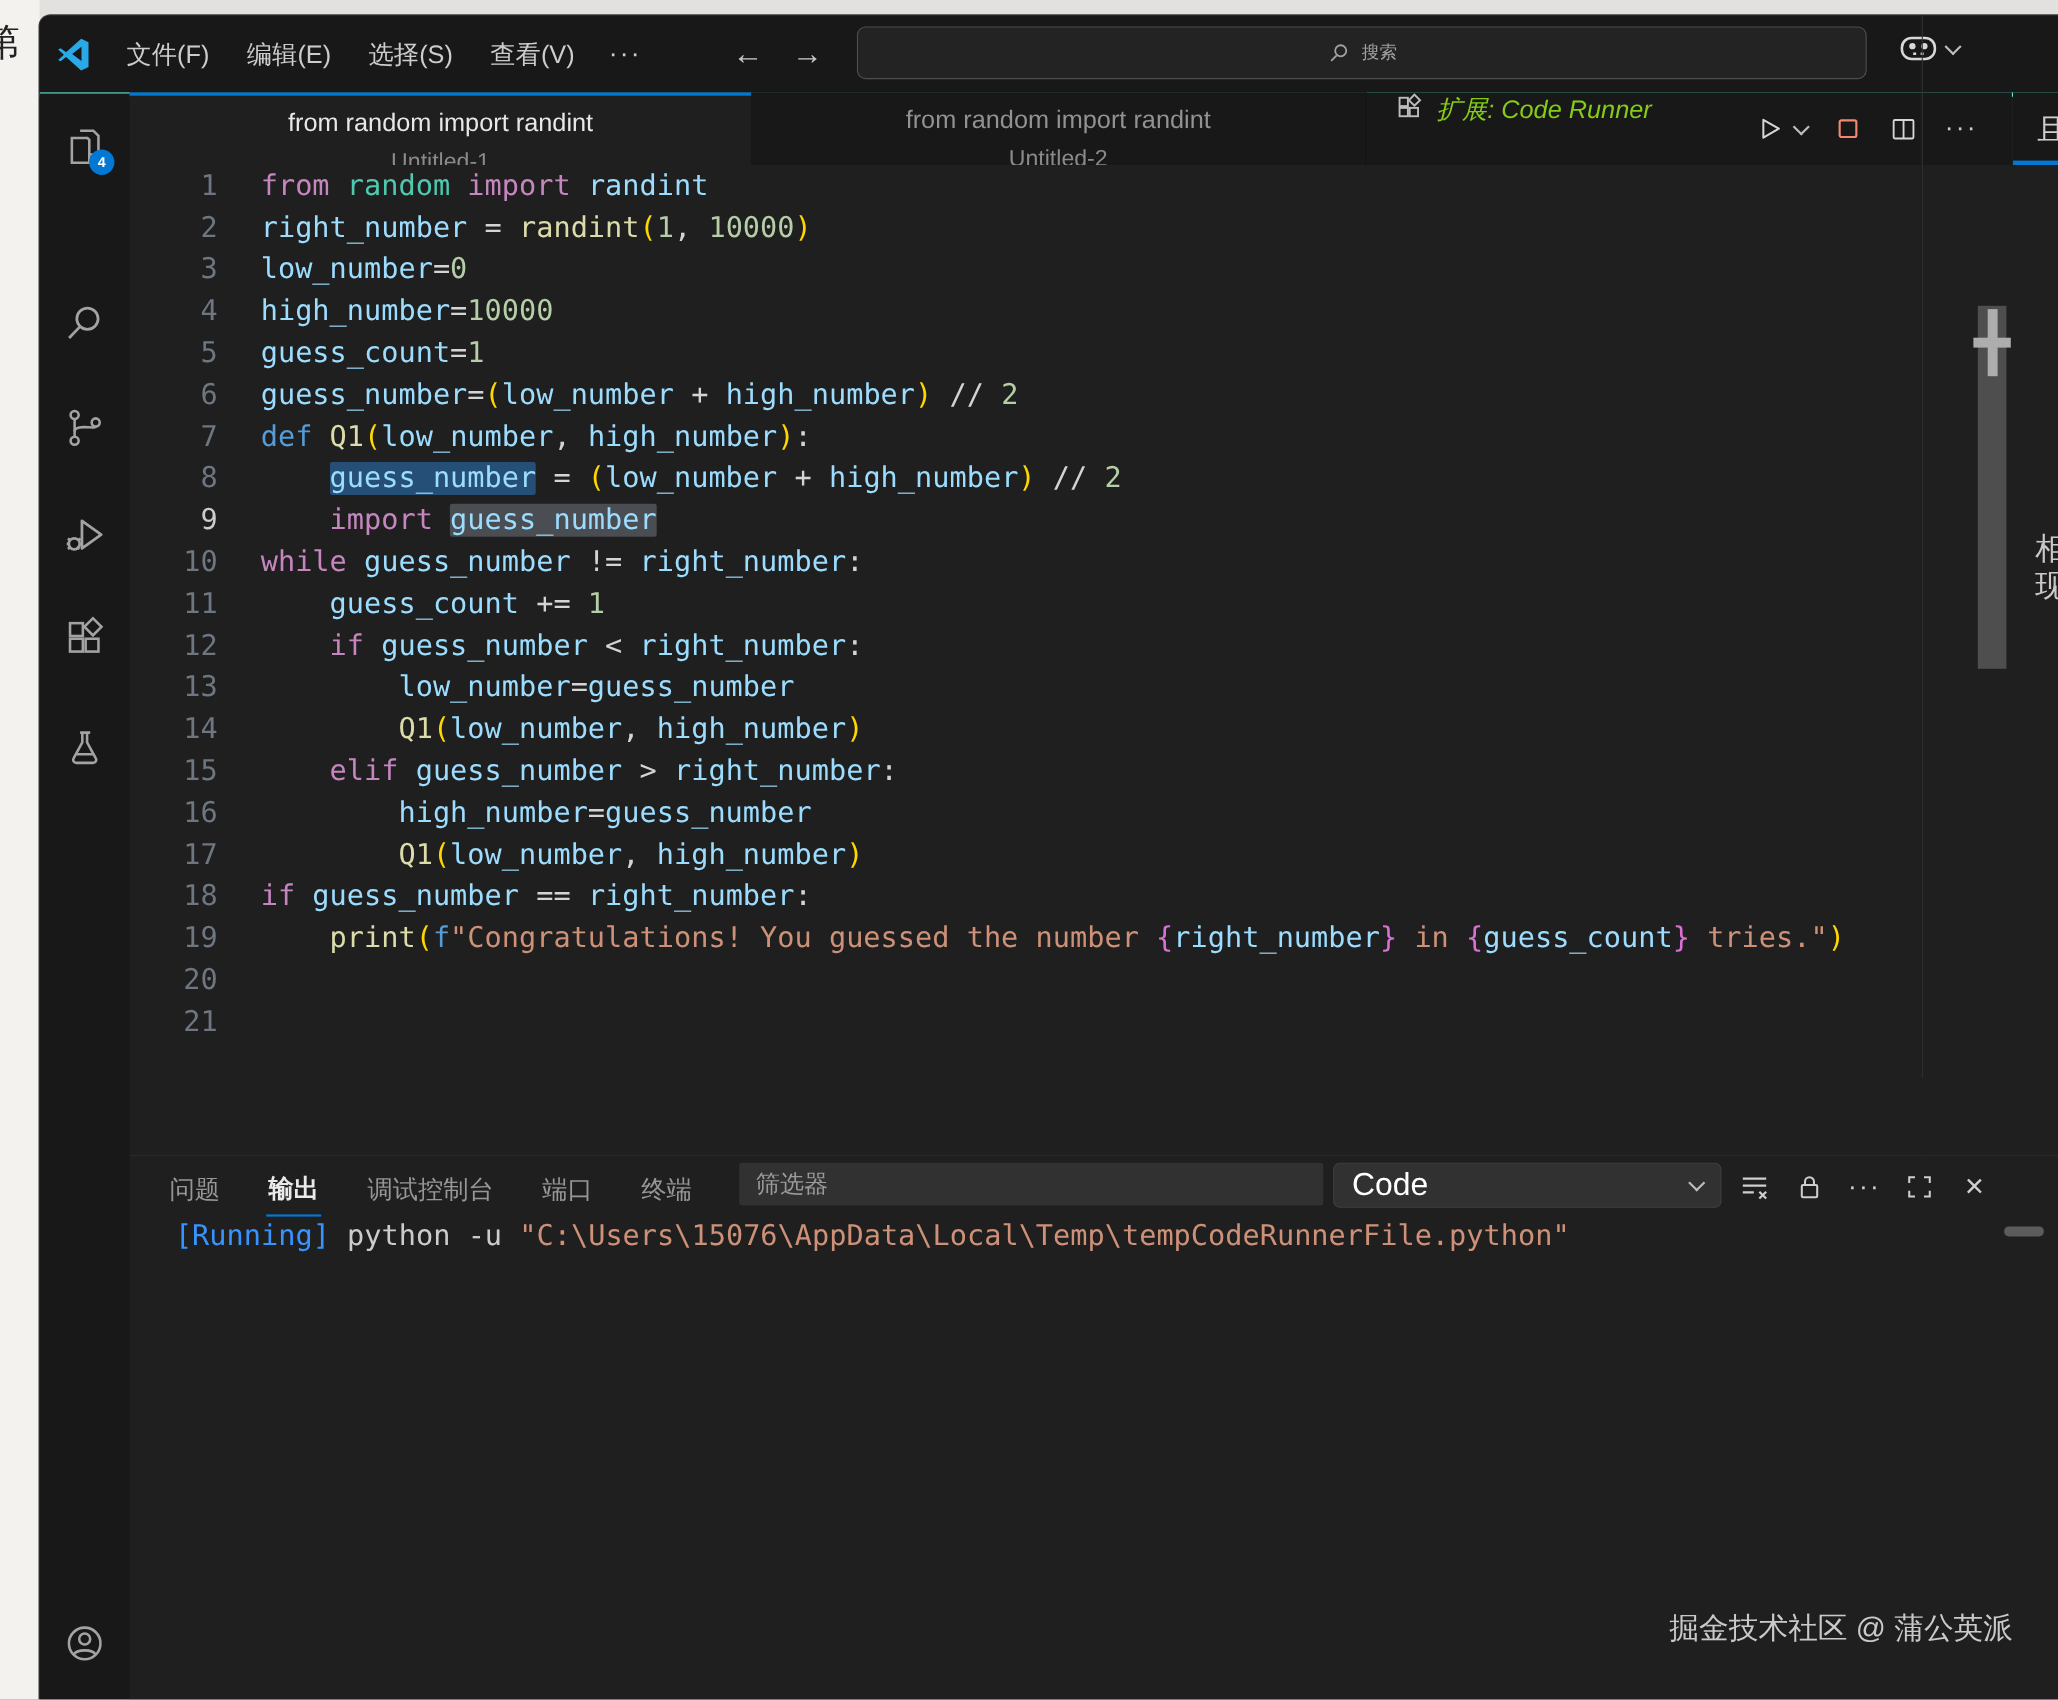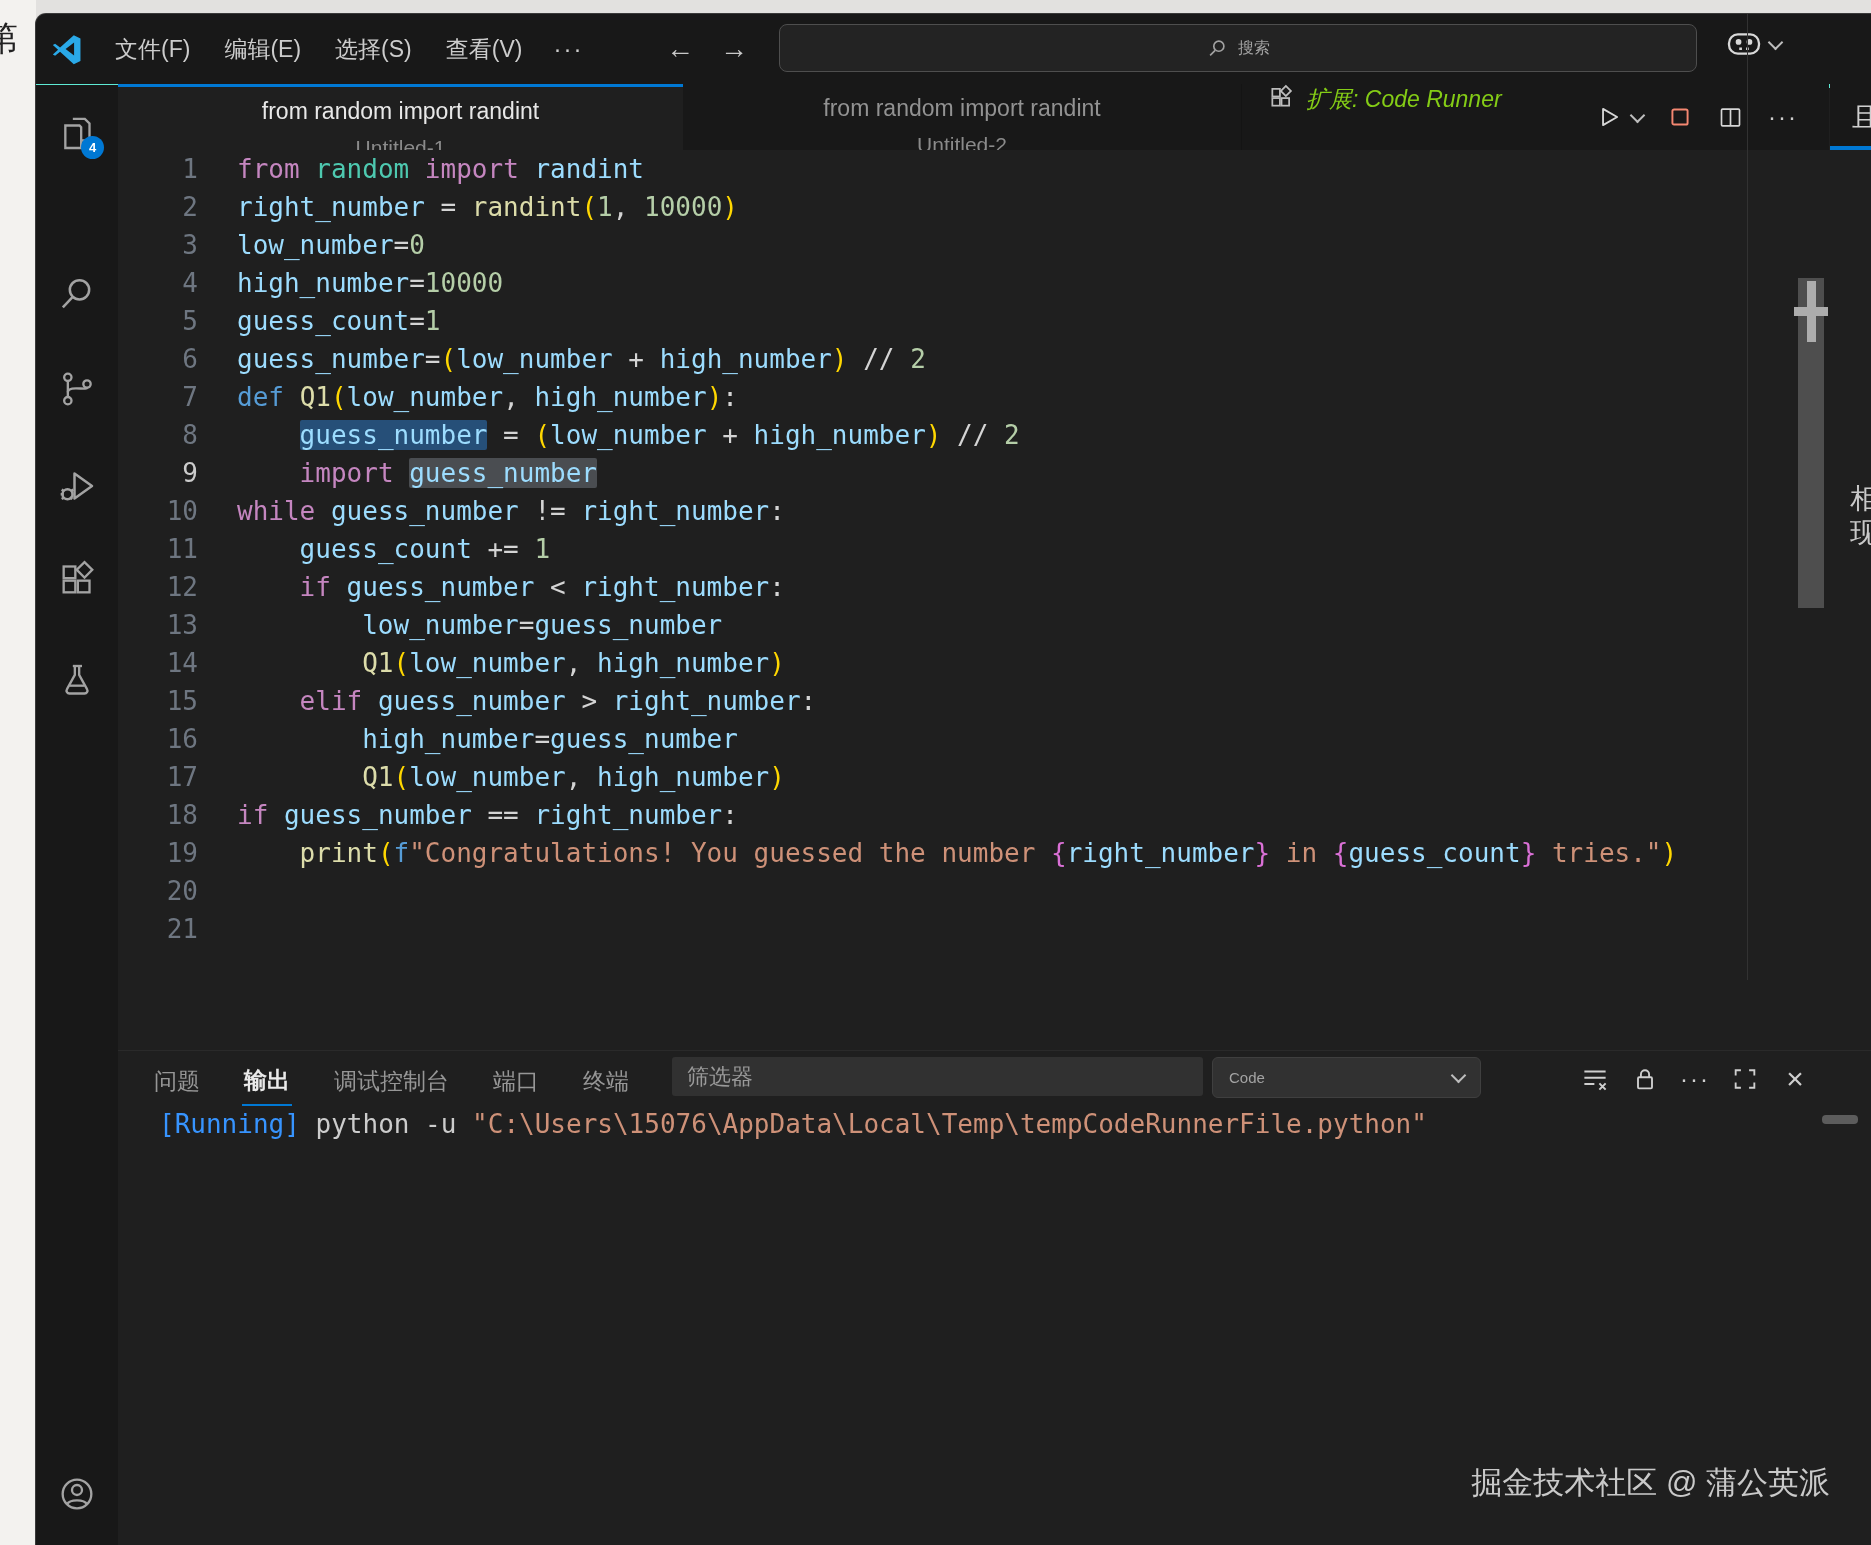--- a/index.html
+++ b/index.html
@@ -67,28 +67,28 @@
   .ed-scrollbar{position:absolute;left:1762px;top:264px;width:26px;height:330px;background:#4e4e4e;}
   .sash-plus-h{position:absolute;left:1758px;top:293px;width:34px;height:9px;background:#adadad;}
   .sash-plus-v{position:absolute;left:1771px;top:267px;width:9px;height:61px;background:#adadad;}
 
   
   .panel{position:absolute;left:82px;top:1036px;width:1753px;height:495px;background:#1f1f1f;border-top:1px solid #2a2a2a;}
   .panel-tabs{position:absolute;left:34px;top:0;height:58px;display:flex;align-items:center;gap:40px;}
   .ptab{font-size:23px;color:#969696;padding:10px 2px 8px 2px;}
   .ptab.active{color:#eaeaea;border-bottom:2px solid #0078d4;font-weight:bold;}
   .filter{position:absolute;left:554px;top:6px;width:531px;height:39px;background:#313131;border-radius:3px;color:#9a9a9a;font-size:22px;line-height:39px;padding-left:15px;box-sizing:border-box;}
-  .dropdown{position:absolute;left:1094px;top:6px;width:269px;height:41px;background:#313131;border:1px solid #3f3f3f;border-radius:6px;display:flex;align-items:center;justify-content:space-between;padding:0 16px;box-sizing:border-box;color:#a3a3a3;font-size:15px;}
+  .dropdown{position:absolute;left:1094px;top:6px;width:353px;height:41px;background:#313131;border:1px solid #3f3f3f;border-radius:6px;display:flex;align-items:center;justify-content:space-between;padding:0 16px;box-sizing:border-box;color:#ffffff;font-size:29px;}
   .panel-icons{position:absolute;right:60px;top:0;height:55px;display:flex;align-items:center;gap:18px;}
   .picon{width:32px;height:32px;display:flex;align-items:center;justify-content:center;}
   .pclose{color:#cfcfcf;font-size:30px;line-height:30px;}
   .panel-thumb{position:absolute;right:13px;top:64px;width:36px;height:9px;border-radius:4px;background:#5c5c5c;}
   .output{position:absolute;left:41px;top:54px;height:38px;line-height:38px;font-family:"DejaVu Sans Mono",monospace;font-size:26px;white-space:pre;}
   .o-run{color:#3794ff;} .o-pl{color:#cccccc;} .o-s{color:#ce9178;}
-  .watermark{position:absolute;right:41px;top:1448px;color:rgba(219,219,219,.9);font-size:31px;}
+  .watermark{position:absolute;right:41px;top:1448px;color:rgba(219,219,219,.9);font-size:27px;}
   svg{display:block;}
 </style>
 </head>
 <body>
 
 <div class="page">
   <div class="outside-left">
     <div class="outside-char">第</div>
   </div>
 

